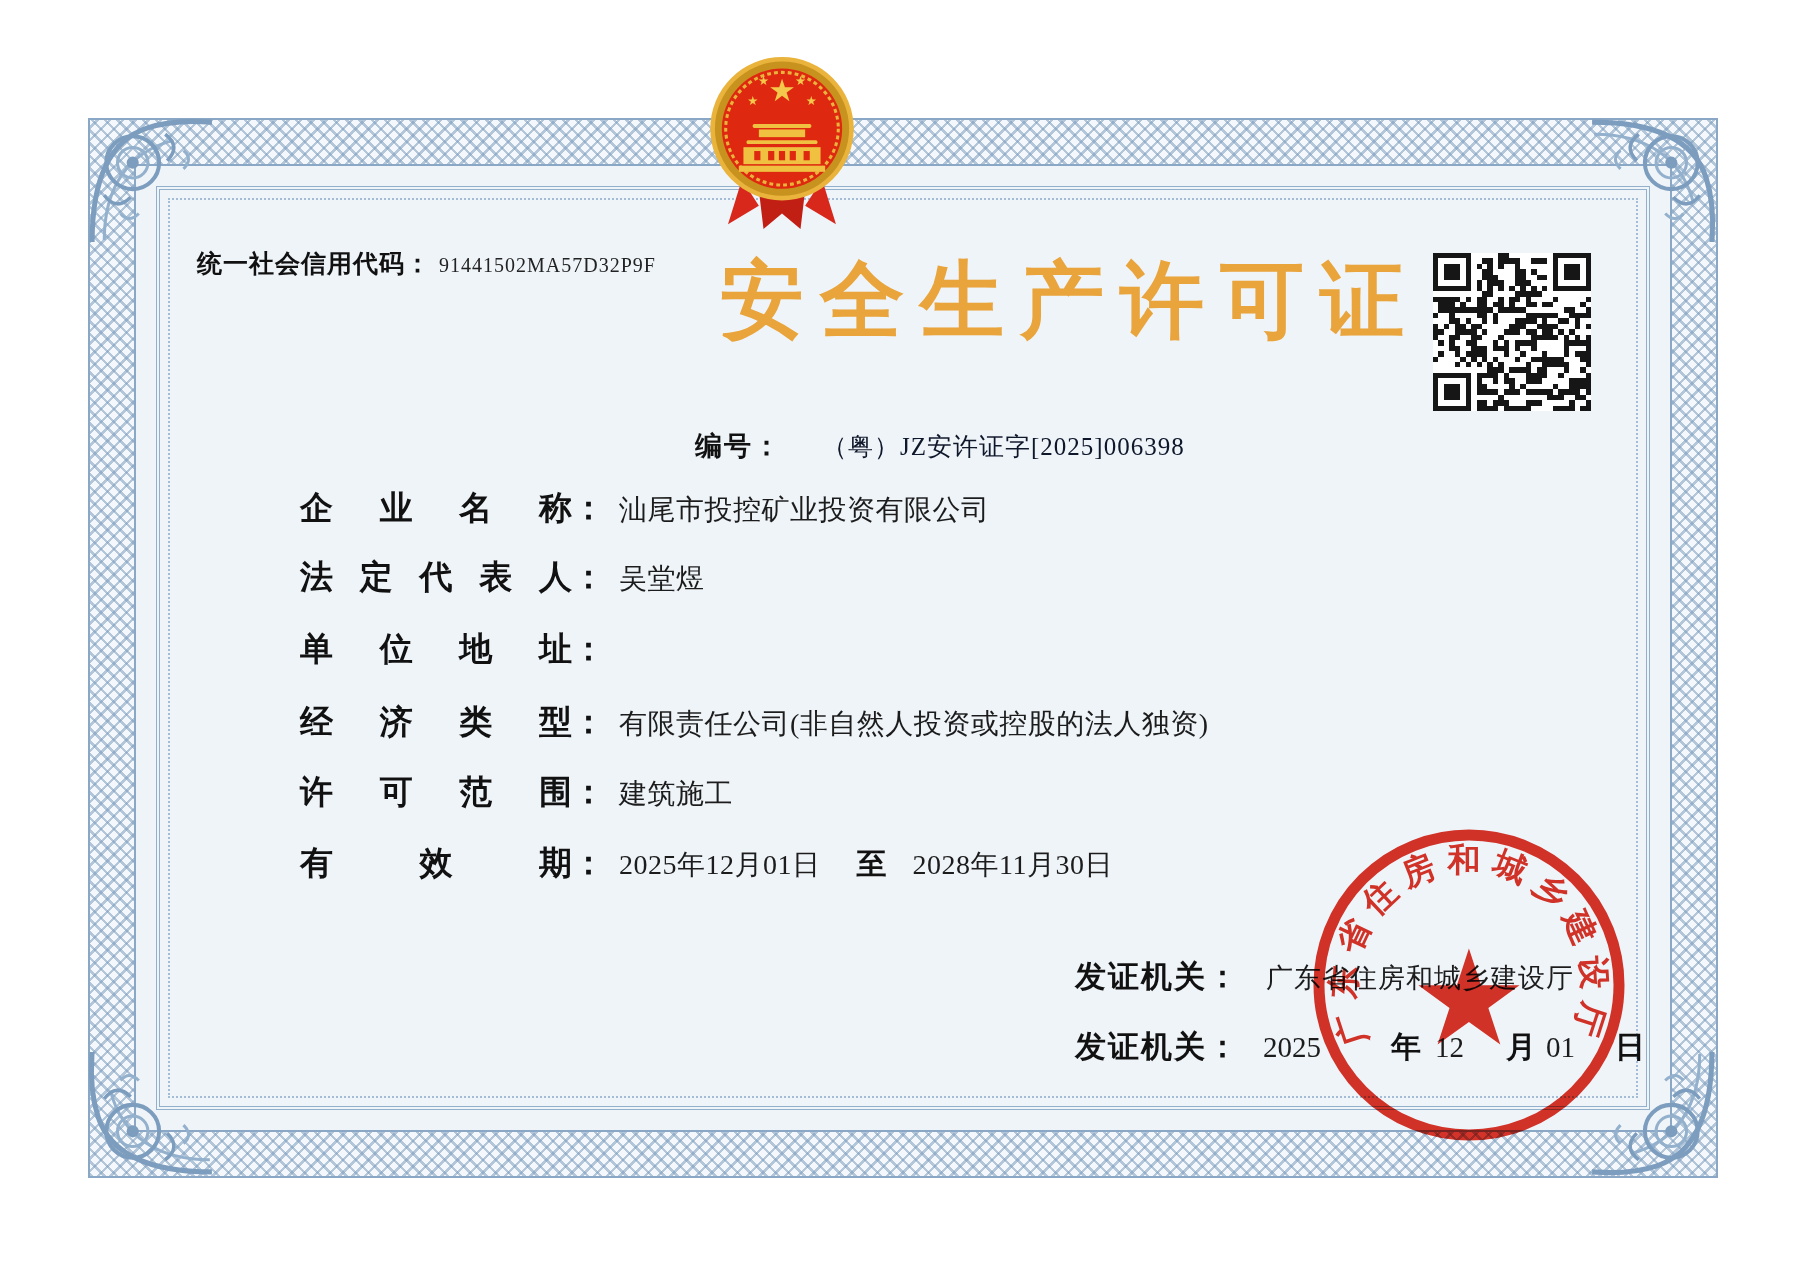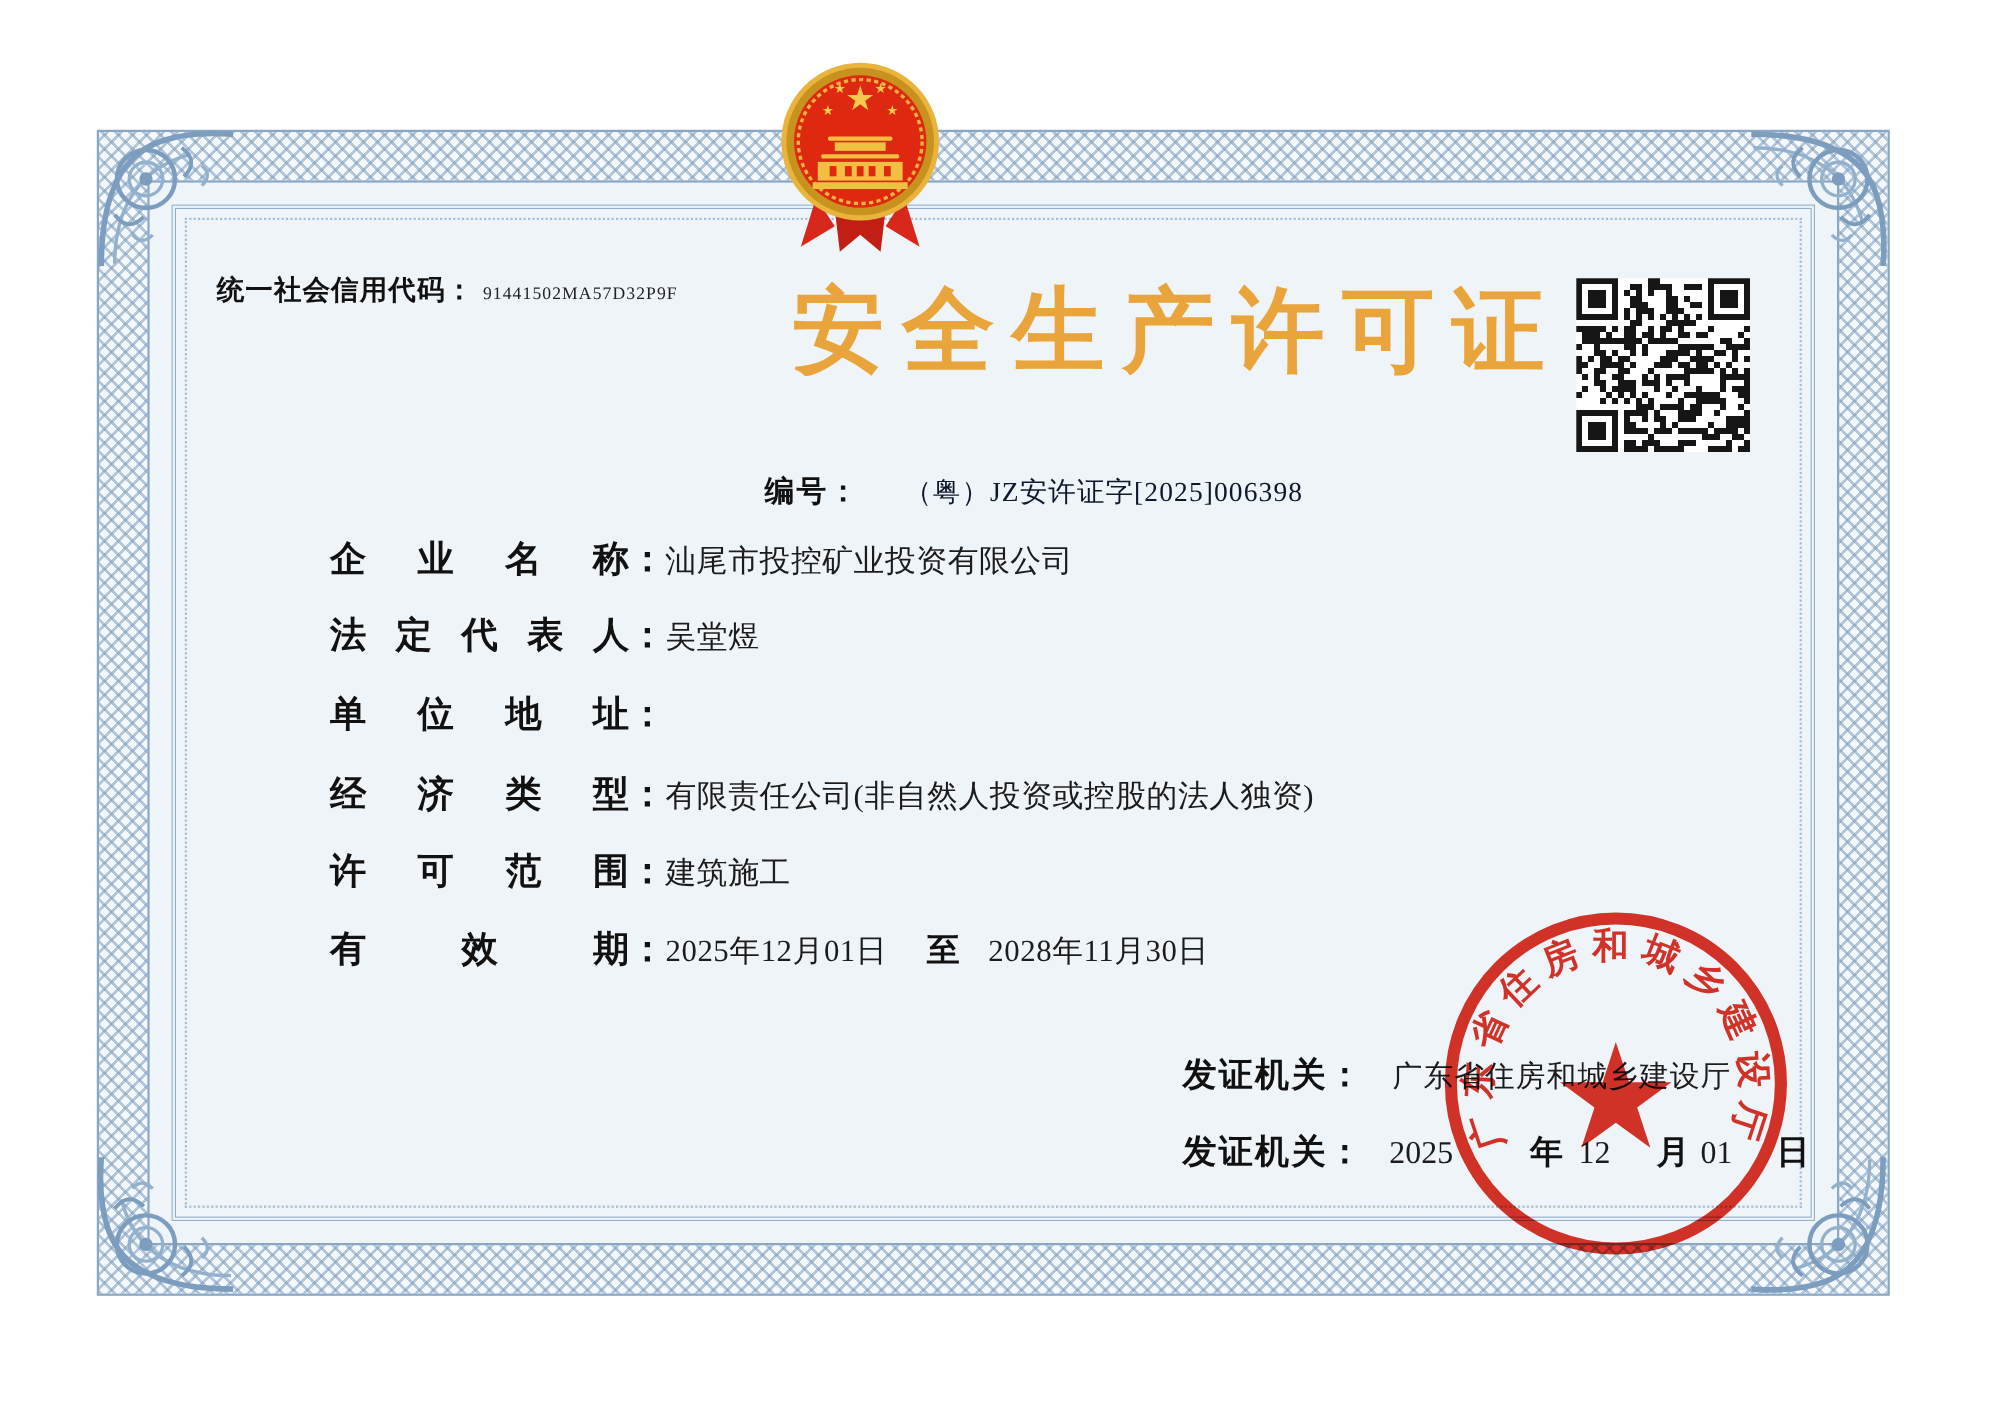--- a/index.html
+++ b/index.html
@@ -31,35 +31,35 @@
   .corner.tr{left:1586px;top:116px;transform:rotate(90deg);}
   .corner.br{left:1586px;top:1046px;transform:rotate(180deg);}
   .corner.bl{left:86px;top:1046px;transform:rotate(270deg);}
 
   .content{position:absolute;z-index:5;text-align:right;}
 
   
   .emblem{position:absolute;left:697px;top:50px;width:170px;height:182px;z-index:6;}
   .credit-line{left:197px;top:247px;display:flex;align-items:baseline;gap:8px;}
   .credit-label{font-weight:700;font-size:25px;color:#111;letter-spacing:1px;}
-  .credit-value{font-family:"Liberation Serif",serif;font-size:16px;color:#222;letter-spacing:1px;}
+  .credit-value{font-family:"Liberation Serif",serif;font-size:20px;color:#222;letter-spacing:1px;}
   .cert-title{left:150px;top:254px;width:1270px;
     font-size:84px;font-weight:700;color:var(--gold);letter-spacing:16px;line-height:1.1;}
   .qr{position:absolute;left:1433px;top:253px;width:158px;height:158px;z-index:5;}
   .serial-line{left:695px;top:428px;display:flex;align-items:baseline;gap:28px;}
   .serial-label{font-weight:700;font-size:27px;color:#111;letter-spacing:2px;}
   .serial-value{font-family:"Liberation Serif",serif;font-size:25px;color:#0f172a;letter-spacing:1px;margin-left:12px;}
 
   
   .frow{left:300px;width:1260px;display:flex;align-items:baseline;line-height:1.25;}
   .flabel{display:flex;justify-content:space-between;width:272px;
     font-weight:700;font-size:33px;color:#111;}
   .fcolon{font-weight:700;font-size:33px;color:#111;}
   .fvalue{font-family:"Liberation Serif",serif;font-size:28px;color:#1c1c1c;
-    margin-left:0;letter-spacing:.5px;white-space:nowrap;}
+    margin-left:14px;letter-spacing:.5px;white-space:nowrap;}
   .to-word{font-weight:700;font-size:30px;color:#111;margin-left:36px;}
   .fvalue.to{margin-left:26px;}
 
   
   .issue-row{left:1075px;display:flex;align-items:baseline;line-height:1.2;}
   .issue-label{font-weight:700;font-size:31px;color:#111;letter-spacing:2px;white-space:nowrap;}
   .issue-value{font-family:"Liberation Serif",serif;font-size:27px;color:#1c1c1c;
     margin-left:26px;white-space:nowrap;letter-spacing:1px;}
   .date-part{font-family:"Liberation Serif",serif;font-size:29px;color:#1c1c1c;}
   .date-unit{font-weight:700;font-size:30px;color:#111;font-family:"Liberation Sans",sans-serif;}

